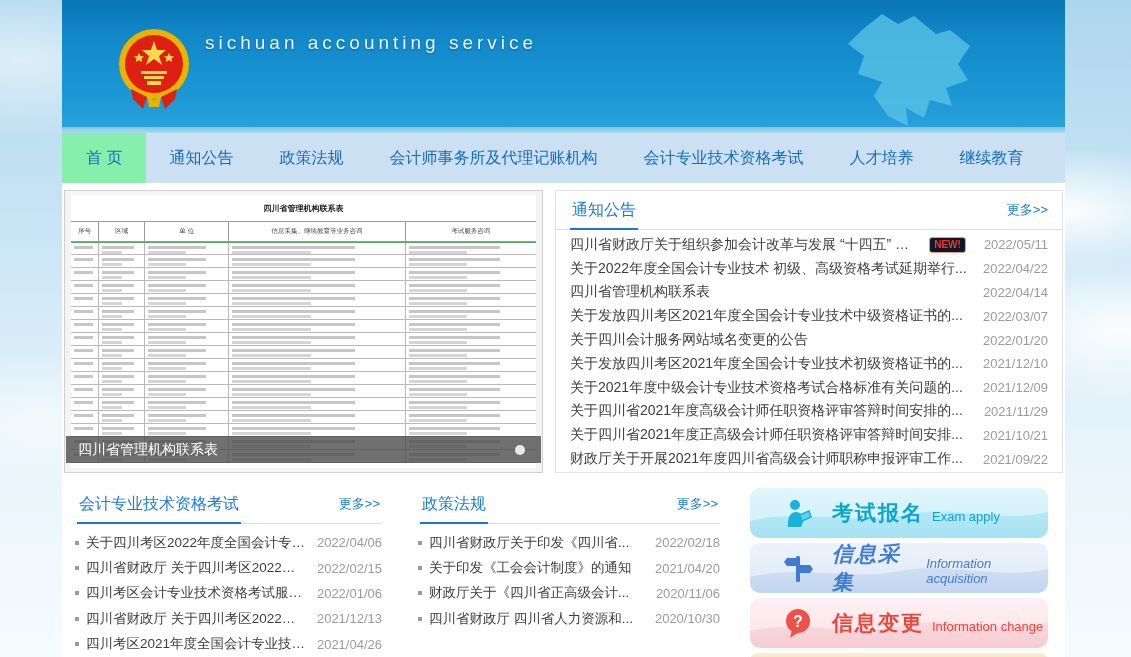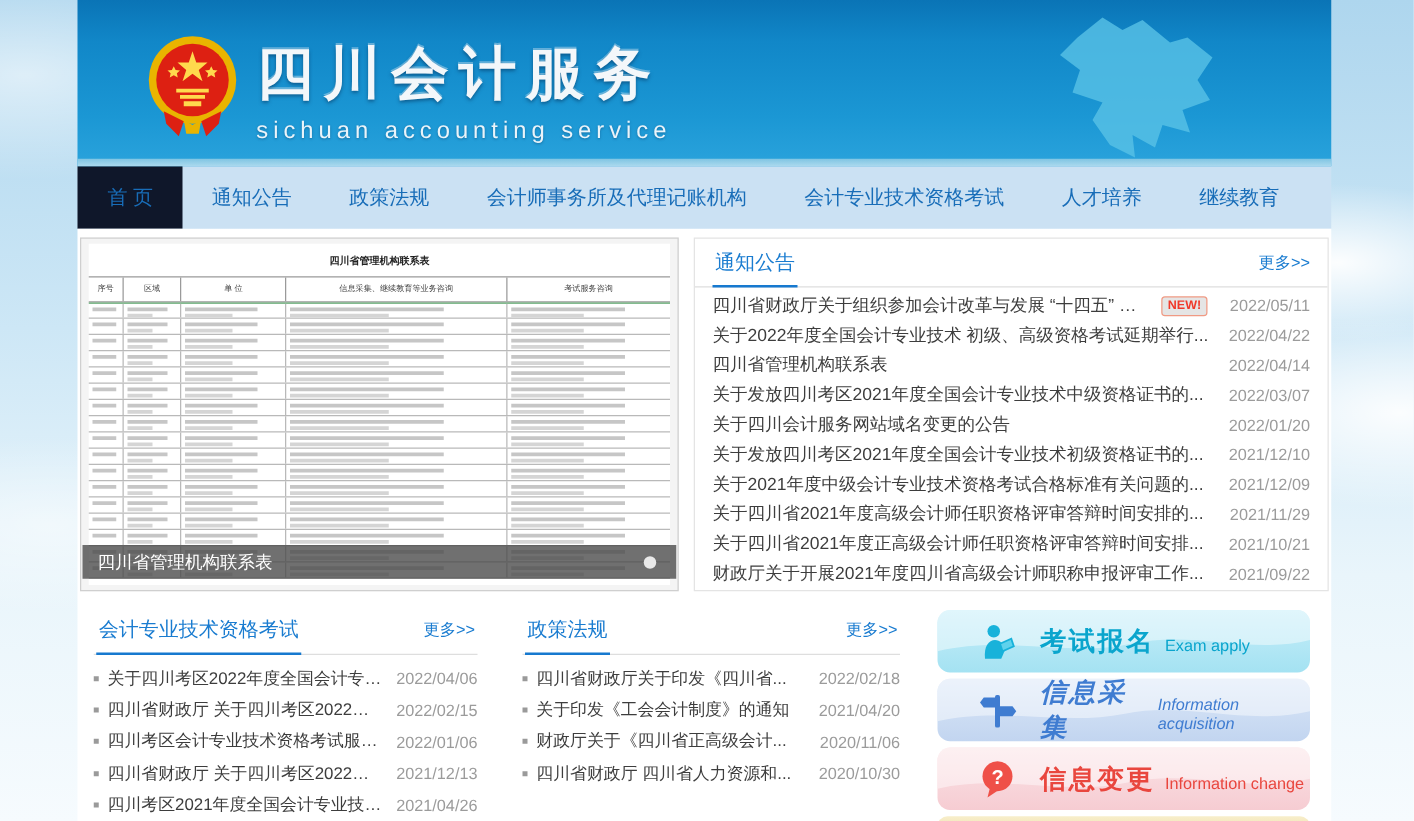--- a/index.html
+++ b/index.html
@@ -26,21 +26,21 @@
   .brand .zh { font-size:46px; font-weight:bold; letter-spacing:8px; color:#f3f7fa;
     text-shadow:0 2px 3px rgba(0,40,80,.5), 0 -1px 0 rgba(255,255,255,.35); }
   .brand .en { font-size:19px; letter-spacing:4px; color:#eaf4fa; margin-top:4px;
     text-shadow:0 1px 2px rgba(0,40,80,.4); }
   .map-sil { position:absolute; left:760px; top:2px; }
 
   
   .nav { height:50px; background:#cbe1f3; display:flex; align-items:stretch; }
   .nav .item { display:flex; align-items:center; padding:0 23px; font-size:16px;
     color:#186db8; cursor:pointer; white-space:nowrap; }
-  .nav .item.active { background:#0f172a; padding:0 24px; }
+  .nav .item.active { background:#86efac; padding:0 24px; }
 
   
   .content { position:absolute; top:183px; left:0; right:0; bottom:0; background:#fff; }
 
   
   .carousel { position:absolute; left:2px; top:7px; width:479px; height:283px;
     background:#f4f4f4; border:1px solid #cfcfcf; overflow:hidden; cursor:pointer; }
   .mock-table { position:absolute; inset:4px 6px; background:#fff; font-size:7px; color:#333; }
   .mock-title { text-align:center; font-weight:bold; font-size:8px; padding:8px 0 7px;
     border-bottom:1px solid #9a9a9a; color:#222; }
@@ -70,21 +70,21 @@
     border-bottom:1px solid #dedede; padding:0 2px; }
   .panel-hd .ttl { font-size:16px; color:#1a7cd0; padding:9px 2px 7px;
     border-bottom:2px solid #1679cf; margin-bottom:-1px; white-space:nowrap; }
   .panel-hd .more { font-size:13px; color:#1a7cd0; cursor:pointer; white-space:nowrap; }
 
   .notices { left:493px; top:7px; width:508px; height:283px; border:1px solid #e4e4e4; }
   .notices .panel-hd { padding:0 14px; }
   .notices ul { list-style:none; padding:3px 14px 0; }
   .notices li { display:flex; align-items:center; height:23.8px; font-size:14px; cursor:pointer; }
   .notices li .t { color:#3d3d3d; flex:1; overflow:hidden; white-space:nowrap; text-overflow:ellipsis; }
-  .new-badge { font-size:10px; font-weight:bold; color:#f0392b; background:#e5e5e5;
+  .new-badge { font-size:10px; font-weight:bold; color:#f0392b; background:#0f172a;
     border:1px solid #f09a84; border-radius:3px; padding:0 4px; margin:0 8px; line-height:14px; }
   .date { color:#9b9b9b; font-size:13px; margin-left:10px; white-space:nowrap; }
 
   .list-panel ul { list-style:none; padding-top:6px; }
   .list-panel li { display:flex; align-items:center; height:25.4px; font-size:13.5px; cursor:pointer; }
   .list-panel li .blt { width:4px; height:4px; background:#9a9a9a; margin-right:7px; flex:none; }
   .list-panel li .t { color:#3d3d3d; flex:1; overflow:hidden; white-space:nowrap; text-overflow:ellipsis; }
   .exam { left:13px; top:302px; width:307px; }
   .policy { left:356px; top:302px; width:302px; }
 
@@ -118,21 +118,20 @@
       <polygon points="22,28 23.5,31 27,31.4 24.5,33.6 25.2,37 22,35.2 18.8,37 19.5,33.6 17,31.4 20.5,31" fill="#ffd94d"></polygon>
       <polygon points="52,28 53.5,31 57,31.4 54.5,33.6 55.2,37 52,35.2 48.8,37 49.5,33.6 47,31.4 50.5,31" fill="#ffd94d"></polygon>
       <rect x="24" y="46" width="26" height="3" fill="#ffd94d"></rect>
       <rect x="27" y="51" width="20" height="3" fill="#ffd94d"></rect>
       <rect x="30" y="56" width="14" height="4" fill="#ffd94d"></rect>
       <path d="M14 64 L30 72 L26 84 L16 74 Z" fill="#dd2012"></path>
       <path d="M60 64 L44 72 L48 84 L58 74 Z" fill="#dd2012"></path>
       <path d="M30 71 L37 75 L44 71 L42 82 L32 82 Z" fill="#e9b400"></path>
     </svg>
     <div class="brand">
-      <div class="zh">四川会计服务</div>
       <div class="en">sichuan accounting service</div>
     </div>
     <svg class="map-sil" width="200" height="130" viewBox="0 0 100 65">
       <path d="M20 14 L30 6 L38 11 L46 7 L57 16 L64 14 L74 22 L68 31 L73 39 L62 43 L65 52 L54 49 L51 58 L42 53 L43 62 L33 57 L26 47 L30 40 L18 36 L21 27 L13 21 Z" fill="#59c2e6" opacity="0.8"></path>
     </svg>
     <div class="bottom-strip"></div>
   </div>
 
   <div class="nav">
     <div class="item active">首 页</div>

